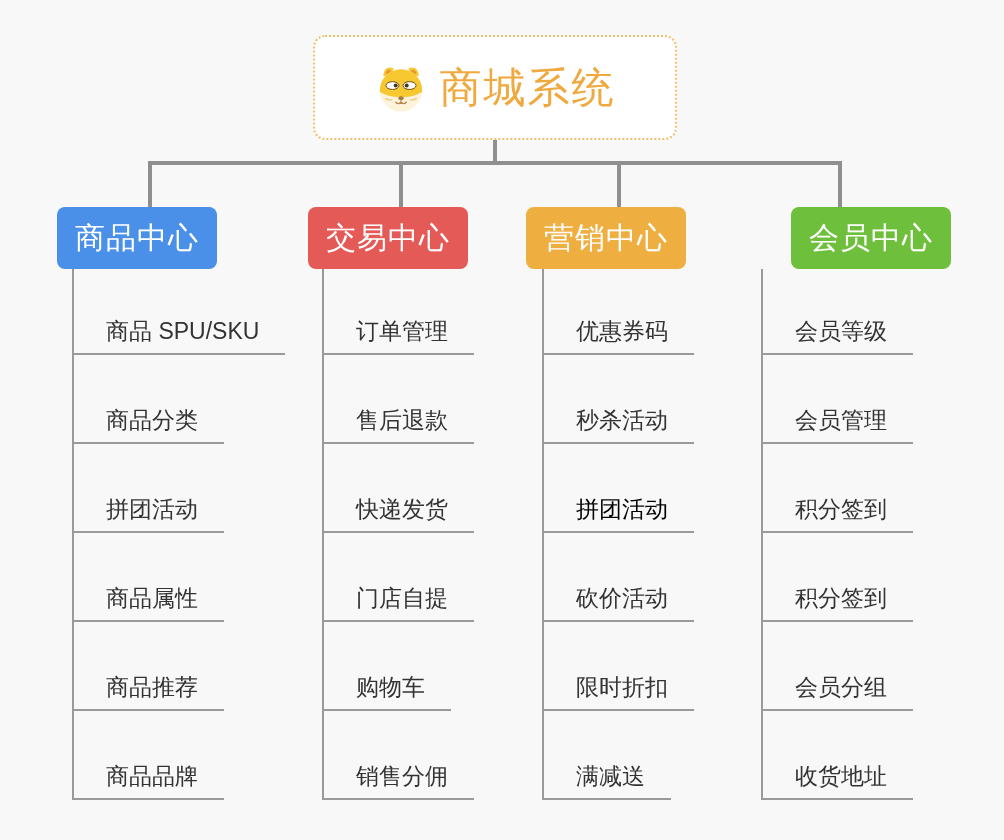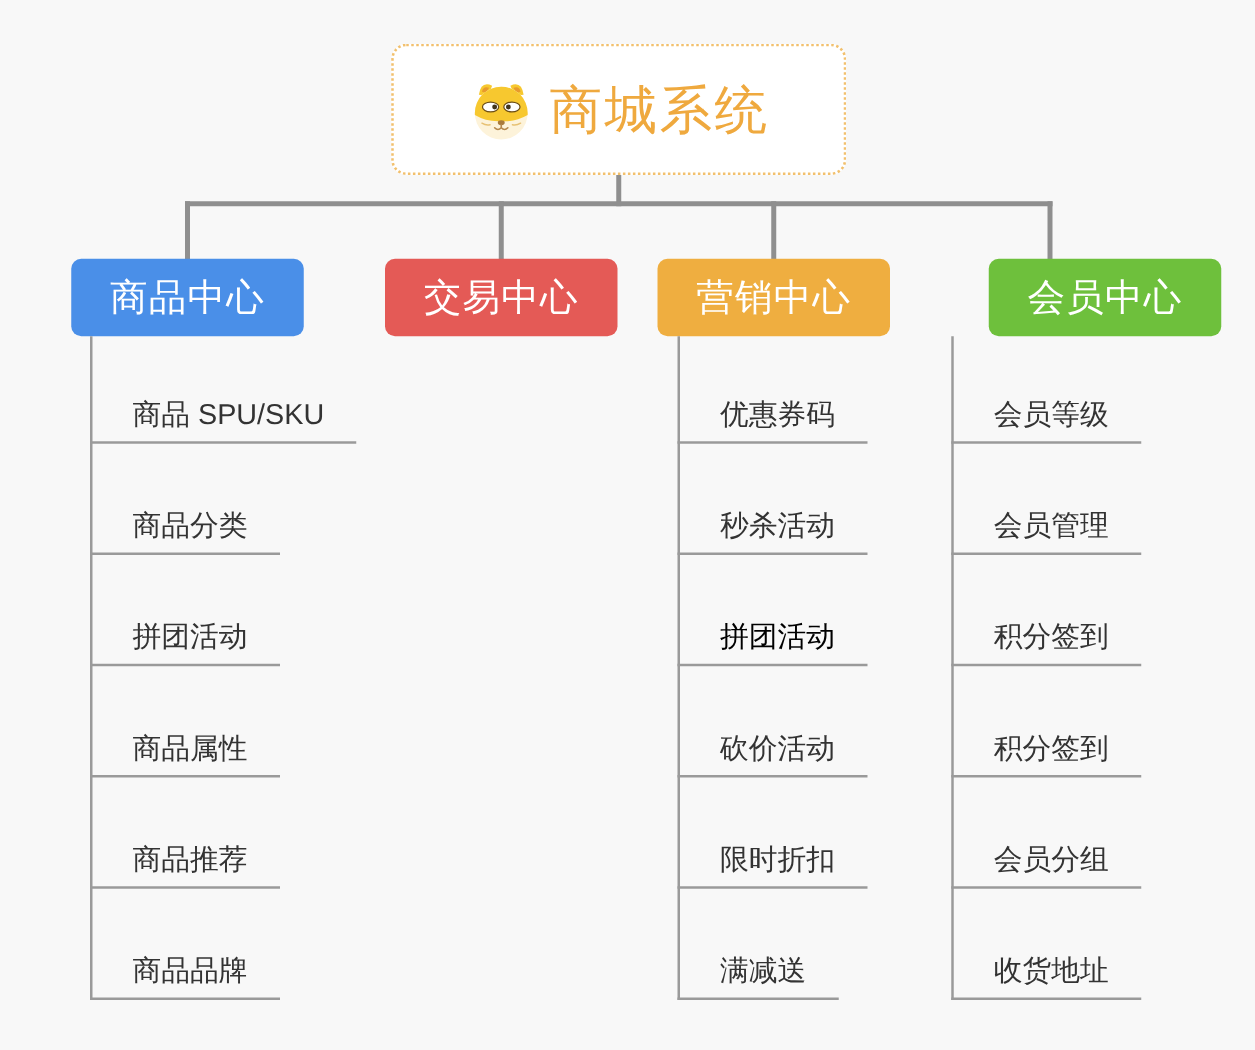--- a/index.html
+++ b/index.html
@@ -41,21 +41,21 @@
     font-size: 42px;
     letter-spacing: 2px;
     white-space: nowrap;
   }
   .dog-icon { width: 52px; height: 52px; flex: 0 0 auto; }
 
   
   .branch-node {
     position: absolute;
     top: 207px;
-    width: 186px; height: 62px;
+    width: 160px; height: 62px;
     border-radius: 8px;
     display: flex;
     align-items: center;
     justify-content: center;
     color: #ffffff;
     font-size: 30px;
     letter-spacing: 1px;
     white-space: nowrap;
   }
 
@@ -138,20 +138,40 @@
       <div class="leaf">
         <span class="leaf-label" style="color: rgb(51, 51, 51); border-bottom-color: rgb(154, 154, 154);">商品推荐</span>
       </div>
       <div class="leaf">
         <span class="leaf-label" style="color: rgb(51, 51, 51); border-bottom-color: rgb(154, 154, 154);">商品品牌</span>
       </div>
     </div>
     <div class="branch-node" style="left: 308px; background: rgb(228, 90, 86);">
       <span>交易中心</span>
     </div>
+    <div class="column" style="left: 322px; border-left-color: rgb(154, 154, 154);">
+      <div class="leaf">
+        <span class="leaf-label" style="color: rgb(51, 51, 51); border-bottom-color: rgb(154, 154, 154);">订单管理</span>
+      </div>
+      <div class="leaf">
+        <span class="leaf-label" style="color: rgb(51, 51, 51); border-bottom-color: rgb(154, 154, 154);">售后退款</span>
+      </div>
+      <div class="leaf">
+        <span class="leaf-label" style="color: rgb(51, 51, 51); border-bottom-color: rgb(154, 154, 154);">快递发货</span>
+      </div>
+      <div class="leaf">
+        <span class="leaf-label" style="color: rgb(51, 51, 51); border-bottom-color: rgb(154, 154, 154);">门店自提</span>
+      </div>
+      <div class="leaf">
+        <span class="leaf-label" style="color: rgb(51, 51, 51); border-bottom-color: rgb(154, 154, 154);">购物车</span>
+      </div>
+      <div class="leaf">
+        <span class="leaf-label" style="color: rgb(51, 51, 51); border-bottom-color: rgb(154, 154, 154);">销售分佣</span>
+      </div>
+    </div>
     <div class="branch-node" style="left: 526px; background: rgb(239, 174, 64);">
       <span>营销中心</span>
     </div>
     <div class="column" style="left: 542px; border-left-color: rgb(154, 154, 154);">
       <div class="leaf">
         <span class="leaf-label" style="color: rgb(51, 51, 51); border-bottom-color: rgb(154, 154, 154);">优惠券码</span>
       </div>
       <div class="leaf">
         <span class="leaf-label" style="color: rgb(51, 51, 51); border-bottom-color: rgb(154, 154, 154);">秒杀活动</span>
       </div>

